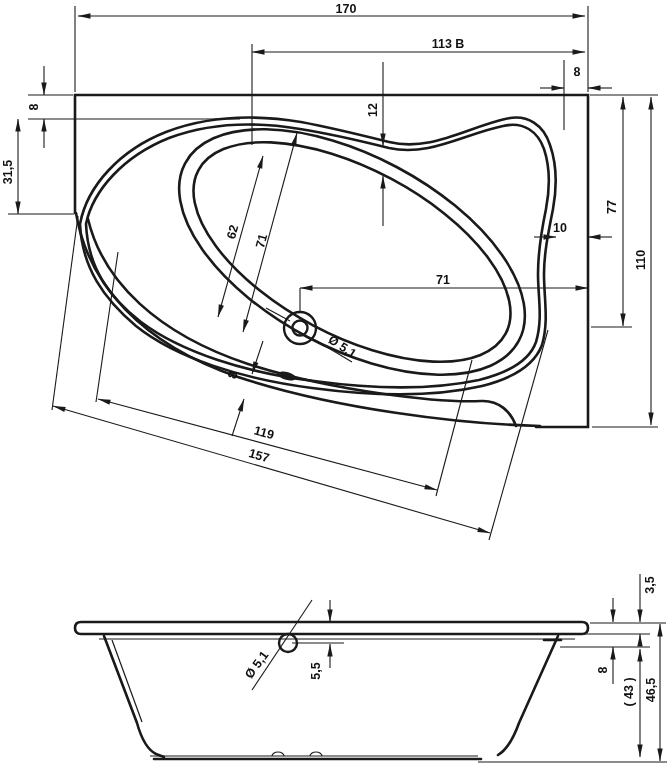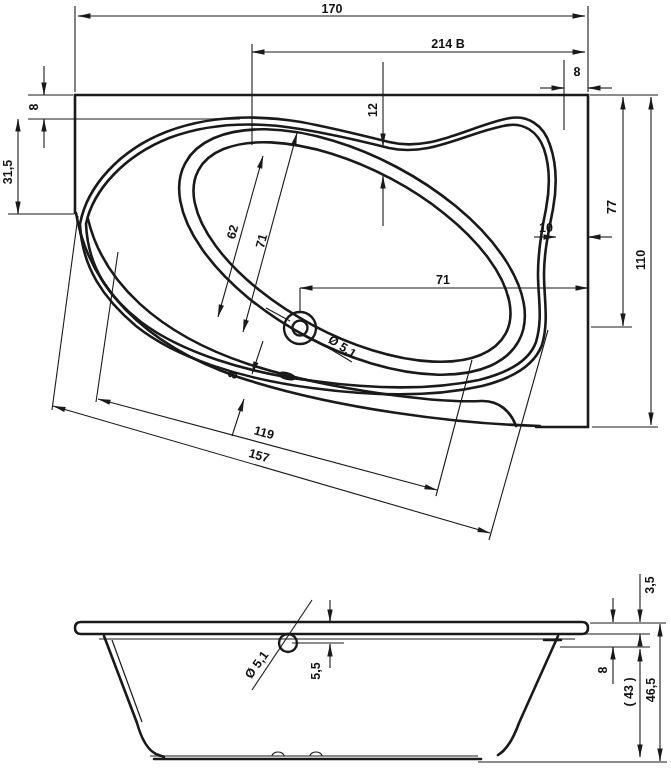--- a/index.html
+++ b/index.html
@@ -154,31 +154,31 @@
 
       <path d="M640,649 V757" marker-start="url(#ae)" marker-end="url(#ae)"></path>
 
       <path d="M660,624 V761" marker-start="url(#ae)" marker-end="url(#ae)"></path>
 
       <path d="M330,600 V622" marker-end="url(#ae)"></path>
       <path d="M330,668 V644" marker-end="url(#ae)"></path>
     </g>
   </svg>
 
-  <div class="dim" style="left:332px;top:9px;">170</div>
-  <div class="dim" style="left:448px;top:44px;">214 B</div>
+  <div class="dim" style="left:346px;top:9px;">170</div>
+  <div class="dim" style="left:448px;top:44px;">113 B</div>
   <div class="dim" style="left:577px;top:72px;">8</div>
   <div class="dim r90" style="left:34px;top:107px;">8</div>
   <div class="dim r90" style="left:8px;top:172px;">31,5</div>
   <div class="dim r90" style="left:373px;top:110px;">12</div>
   <div class="dim r74n" style="left:233px;top:232px;">62</div>
   <div class="dim r75n" style="left:262px;top:241px;">71</div>
   <div class="dim" style="left:443px;top:280px;">71</div>
   <div class="dim r33" style="left:342px;top:347px;">Ø 5,1</div>
-  <div class="dim" style="left:546px;top:228px;">10</div>
+  <div class="dim" style="left:560px;top:228px;">10</div>
   <div class="dim r90" style="left:612px;top:207px;">77</div>
   <div class="dim r90" style="left:641px;top:260px;">110</div>
   <div class="dim r74n" style="left:233px;top:375px;">8</div>
   <div class="dim r15" style="left:264px;top:433px;">119</div>
   <div class="dim r16" style="left:259px;top:456px;">157</div>
 
   <div class="dim r90" style="left:650px;top:585px;">3,5</div>
   <div class="dim r90" style="left:603px;top:670px;">8</div>
   <div class="dim r90" style="left:629px;top:692px;">( 43 )</div>
   <div class="dim r90" style="left:651px;top:690px;">46,5</div>

